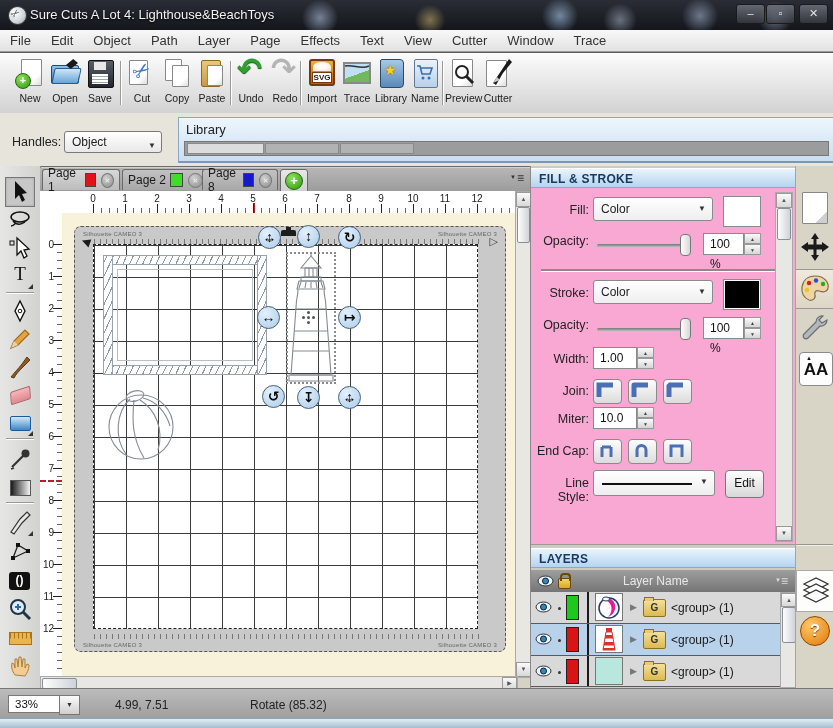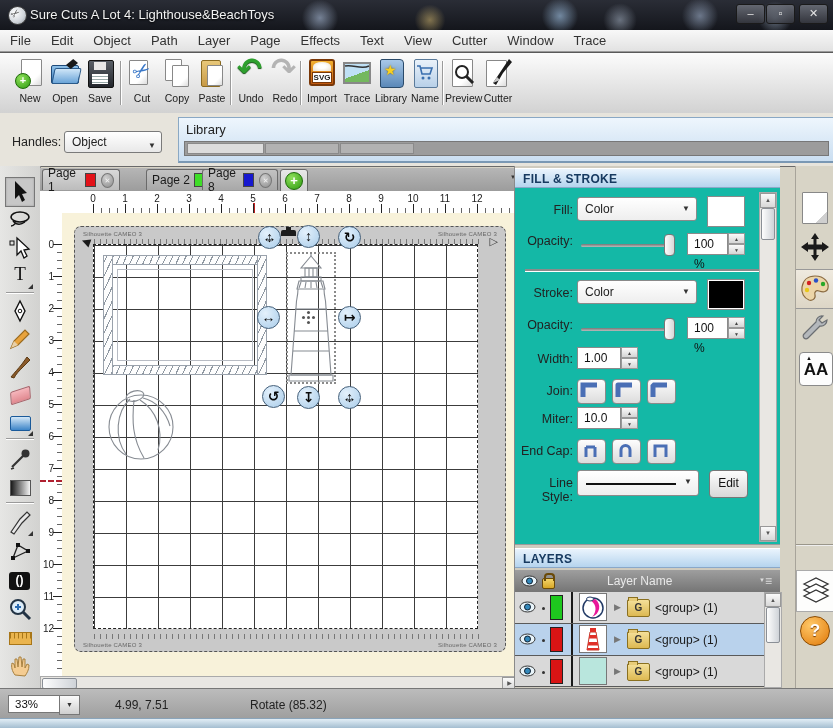--- a/index.html
+++ b/index.html
@@ -108,25 +108,25 @@
     box-shadow:0 -5px 0 #555,0 5px 0 #555,-5px 0 0 #555,5px 0 0 #555;}
   #capicon{left:219px;top:17px;width:15px;height:6px;background:#1c1c1c;border-radius:2px 2px 0 0;}
   #capicon::after{content:"";position:absolute;left:5px;top:-3px;width:5px;height:3px;background:#1c1c1c;}
   svg.outline{stroke:#868b92;fill:none;stroke-width:1.1;}
   
   .sb{background:#e9e7e3;border:1px solid #aaa;}
   .sbbtn{position:absolute;background:linear-gradient(#fafafa,#d8d8d8);border:1px solid #999;color:#555;
     font-size:6px;text-align:center;}
   .sbthumb{position:absolute;background:linear-gradient(90deg,#fdfdfd,#cfd3d8);border:1px solid #8a8f96;border-radius:2px;}
   
-  #rightpanel{left:514px;top:166px;width:265px;height:522px;background:#cfcbbf;border-left:1px solid #8a8a8a;}
+  #rightpanel{left:530px;top:166px;width:265px;height:522px;background:#cfcbbf;border-left:1px solid #8a8a8a;}
   .phead{position:absolute;left:0;width:265px;height:20px;background:linear-gradient(#eaf4fd,#b5d4ee);
     border-top:1px solid #fff;border-bottom:1px solid #8aa8c8;font-size:12px;font-weight:bold;color:#173a60;
     line-height:20px;padding-left:8px;box-sizing:border-box;letter-spacing:.3px;}
-  #fsbody{left:0;top:22px;width:265px;height:356px;background:#14b8a6;border-bottom:1px solid #9a9a9a;}
+  #fsbody{left:0;top:22px;width:265px;height:356px;background:#f9a8d4;border-bottom:1px solid #9a9a9a;}
   .fs-label{position:absolute;width:58px;text-align:right;font-size:12.5px;color:#222;}
   .combo{position:absolute;background:linear-gradient(#fff,#eee);border:1px solid #8a8a8a;border-radius:3px;
     font-size:12px;color:#222;box-sizing:border-box;}
   .combo .ctext{position:absolute;left:7px;top:4px;}
   .combo .g-dd{position:absolute;right:6px;top:6px;font-size:8px;color:#333;}
   .swatch{position:absolute;border:1px solid #8a8a8a;box-shadow:inset 0 0 0 1px #fff;}
   .slider-track{position:absolute;height:3px;background:linear-gradient(#777,#bbb);border-radius:2px;}
   .slider-thumb{position:absolute;width:11px;height:22px;background:linear-gradient(90deg,#fcfcfc,#d8d8d8);
     border:1px solid #777;border-radius:4px;box-sizing:border-box;}
   .spinval{position:absolute;background:#fff;border:1px solid #8a8a8a;font-size:12px;color:#111;
@@ -422,21 +422,21 @@
         </svg>
     </div>
   </div>
 
   <div id="tabsrow" class="abs">
     <div class="ptab active abs" style="left:2px;width:78px;">
       <span class="plabel">Page 1</span>
       <span class="sw" style="background: rgb(227, 18, 25);"></span>
       <span class="xc g-x"></span>
     </div>
-    <div class="ptab abs" style="left:82px;width:92px;margin-left:24px;">
+    <div class="ptab abs" style="left:82px;width:92px;">
       <span class="plabel">Page 2</span>
       <span class="sw" style="background: rgb(63, 221, 40);"></span>
       <span class="xc g-x"></span>
     </div>
     <div class="ptab abs" style="left:162px;width:76px;">
       <span class="plabel">Page 8</span>
       <span class="sw" style="background: rgb(22, 24, 207);"></span>
       <span class="xc g-x"></span>
     </div>
     <div id="tab-add" class="abs" style="left:240px;">

